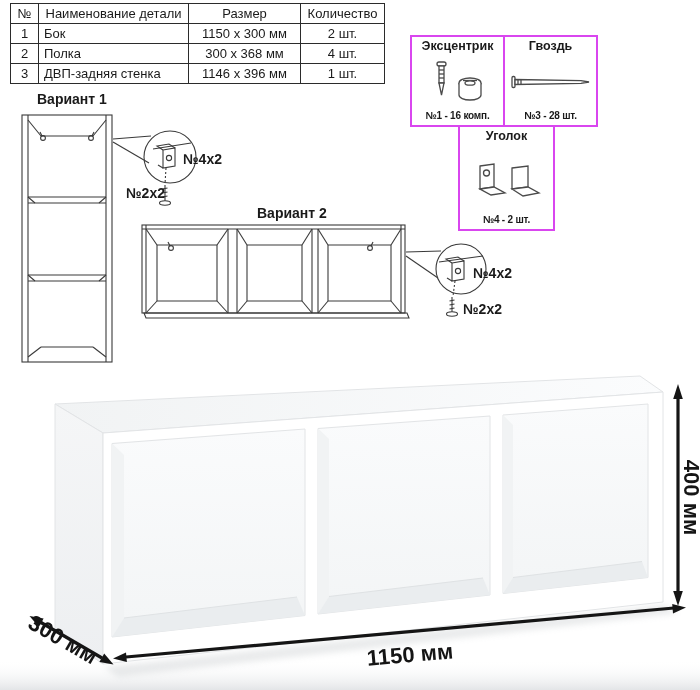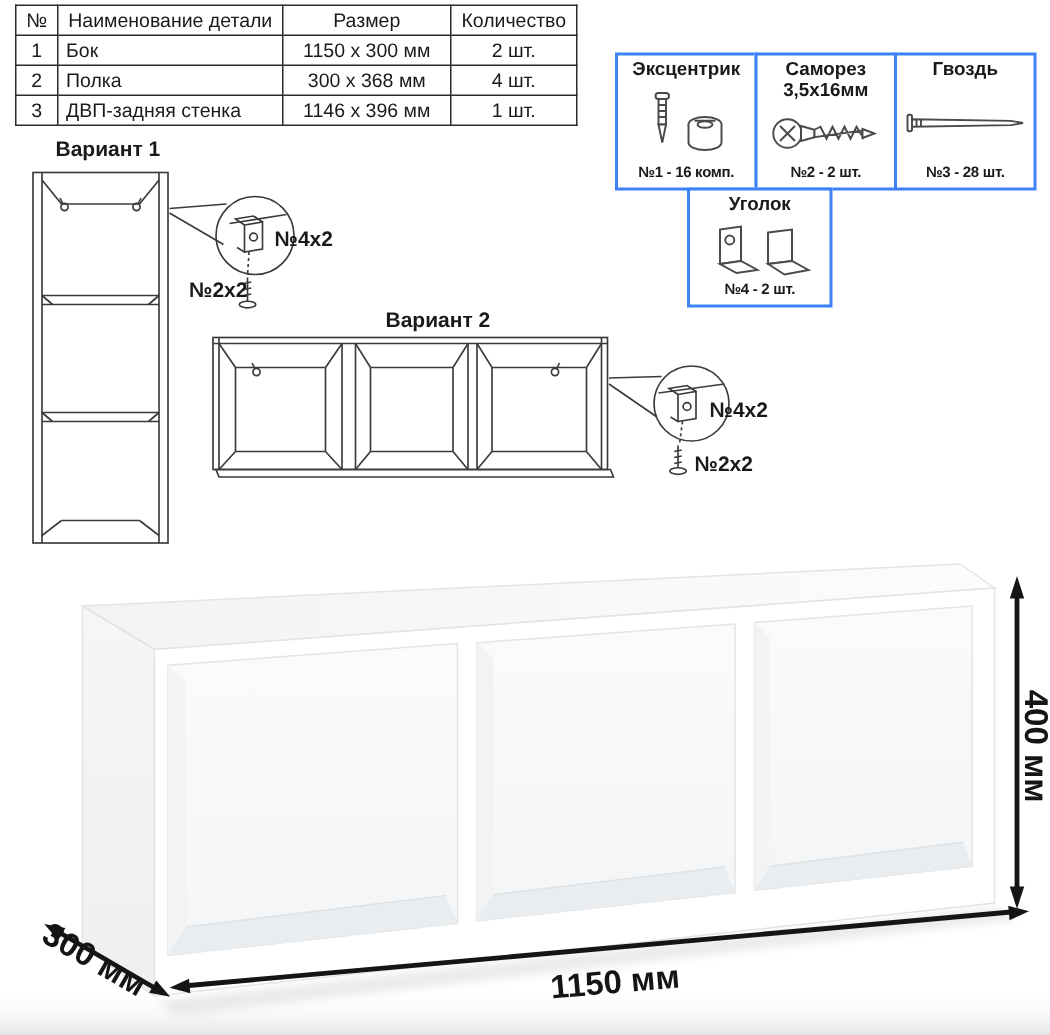--- a/index.html
+++ b/index.html
@@ -6,26 +6,26 @@
   .page{position:relative;width:700px;height:690px;background:#fff;overflow:hidden;
         font-family:"Liberation Sans",sans-serif;color:#1a1a1a;}
   
   table.parts{position:absolute;left:10px;top:3px;border-collapse:collapse;font-size:13px;background:#fff;}
   .parts th,.parts td{border:1.6px solid #2b2b2b;padding:0 5px;height:19px;line-height:19px;
         font-weight:normal;white-space:nowrap;}
   .parts .c{text-align:center;}
   .parts .l{text-align:left;margin-top:35px;}
   
   .hw-row{position:absolute;display:flex;}
-  .hw-cell{box-sizing:border-box;border:2px solid #3b82f6;margin-left:-2px;background:#fff;
+  .hw-cell{box-sizing:border-box;border:2px solid #d946ef;margin-left:-2px;background:#fff;
         display:flex;flex-direction:column;align-items:center;justify-content:space-between;
         padding:3px 2px 4px;}
   .hw-cell:first-child{margin-left:0;}
   .hw-row1 .hw-cell{width:95px;height:92px;}
-  .hw-row2 .hw-cell{width:97px;height:80px;}
+  .hw-row2 .hw-cell{width:97px;height:106px;}
   .hw-title{font-weight:bold;font-size:12.5px;line-height:13.5px;text-align:center;}
   .hw-count{font-weight:bold;font-size:10px;letter-spacing:-0.2px;}
   .hw-icon{flex:1;display:flex;align-items:center;justify-content:center;}
   
   .vtitle{position:absolute;font-weight:bold;font-size:14px;white-space:nowrap;}
   .lbl{position:absolute;font-weight:bold;font-size:14px;white-space:nowrap;}
   .dim{position:absolute;font-weight:bold;font-size:22px;color:#151515;white-space:nowrap;line-height:23px;}
   .dim.center{text-align:center;}
   svg{position:absolute;}
   .line{stroke:#3a3a3a;stroke-width:1.1;fill:none;}
@@ -86,34 +86,20 @@
           <path class="hwline" d="M14,24 L16.5,36 L19,24 Z"></path>
           <ellipse class="hwline" cx="45" cy="24" rx="11" ry="5"></ellipse>
           <path class="hwline" d="M34,24 L34,36 A11,5 0 0 0 56,36 L56,24"></path>
           <line class="hwline" x1="38" y1="21.5" x2="52" y2="21.5"></line>
           <ellipse class="hwline" cx="45" cy="24" rx="5" ry="2.2"></ellipse>
         </svg>
       </div>
       <div class="hw-count">№1 - 16 комп.</div>
     </div>
     <div class="hw-cell">
-      <div class="hw-title">Саморез 3,5х16мм</div>
-      <div class="hw-icon">
-        <svg style="position:static" width="80" height="36" viewBox="0 0 80 36">
-          <circle class="hwline" cx="14" cy="18" r="9.5"></circle>
-          <line class="hwline" x1="9" y1="13" x2="19" y2="23"></line>
-            <line class="hwline" x1="19" y1="13" x2="9" y2="23"></line>
-          <path class="hwline" d="M23,13 L32,15.5 L32,20.5 L23,23 Z"></path>
-          <path class="hwline" d="M32,15.5 L36,13.5 L40,21.5 L44,13.5 L48,21.5 L52,13.5 L56,21.5 L60,13.5 L64,20 L64,16 L32,20.5 Z"></path>
-          <path class="hwline" d="M64,15 L72,18 L64,21 Z"></path>
-        </svg>
-      </div>
-      <div class="hw-count">№2 - 2 шт.</div>
-    </div>
-    <div class="hw-cell">
       <div class="hw-title">Гвоздь</div>
       <div class="hw-icon">
         <svg style="position:static" width="84" height="18" viewBox="0 0 84 18">
           <rect class="hwline" x="3" y="3.5" width="3" height="11" rx="1.2"></rect>
           <path class="hwline" d="M6,6.5 L72,7.6 L80,9 L72,10.4 L6,11.5 Z"></path>
           <line class="hwline" x1="9" y1="6.7" x2="9" y2="11.3"></line>
           <line class="hwline" x1="12" y1="6.8" x2="12" y2="11.2"></line>
         </svg>
       </div>
       <div class="hw-count">№3 - 28 шт.</div>

